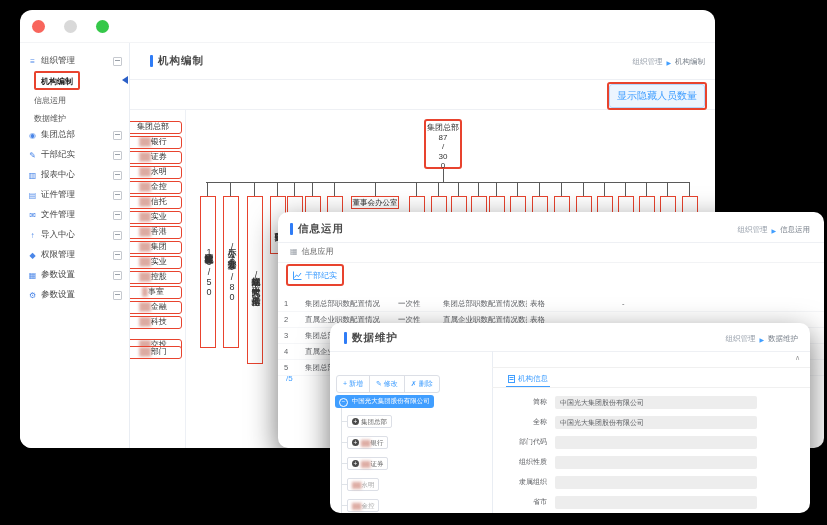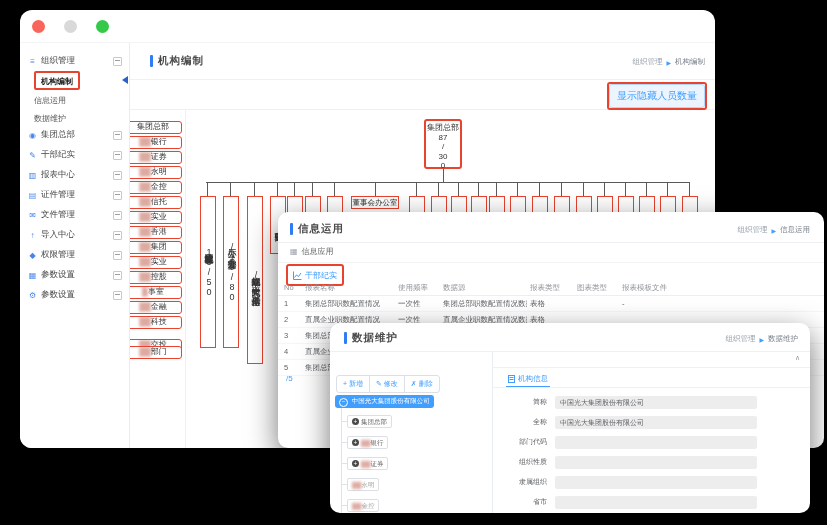--- a/index.html
+++ b/index.html
@@ -280,29 +280,20 @@
     <span class="ann" style="position:absolute;left:8px;top:52px">
       <span class="rptbtn">
         <svg width="9" height="9" viewBox="0 0 9 9">
             <polyline points="0.5,8.5 0.5,0.5" stroke="#409eff" fill="none"></polyline>
             <polyline points="0.5,8.5 8.5,8.5" stroke="#409eff" fill="none"></polyline>
             <polyline points="1.5,6.5 3.5,4 5.5,5.5 8,2" stroke="#409eff" fill="none"></polyline>
           </svg>
         <span>干部纪实</span>
       </span>
     </span>
-    <div class="thead trow" style="border-bottom:1px solid #ebeef5">
-        <span class="tcell c0">No</span>
-        <span class="tcell c1">报表名称</span>
-        <span class="tcell c2">使用频率</span>
-        <span class="tcell c3">数据源</span>
-        <span class="tcell c4">报表类型</span>
-        <span class="tcell c5">图表类型</span>
-        <span class="tcell c6">报表模板文件</span>
-      </div>
     <div class="trows">
         <div class="trow">
           <span class="tcell c0">1</span>
           <span class="tcell c1">集团总部职数配置情况</span>
           <span class="tcell c2">一次性</span>
           <span class="tcell c3">集团总部职数配置情况数据源</span>
           <span class="tcell c4">表格</span>
           <span class="tcell c5"></span>
           <span class="tcell c6">-</span>
         </div>

